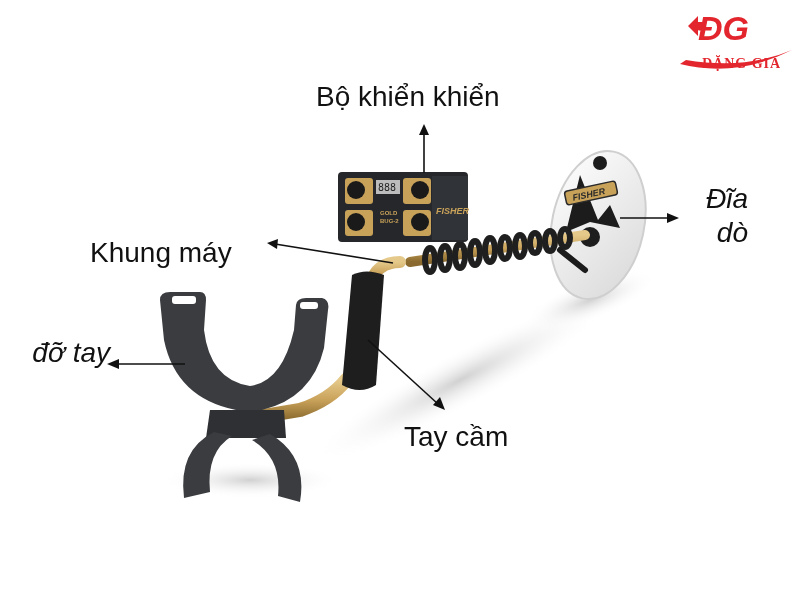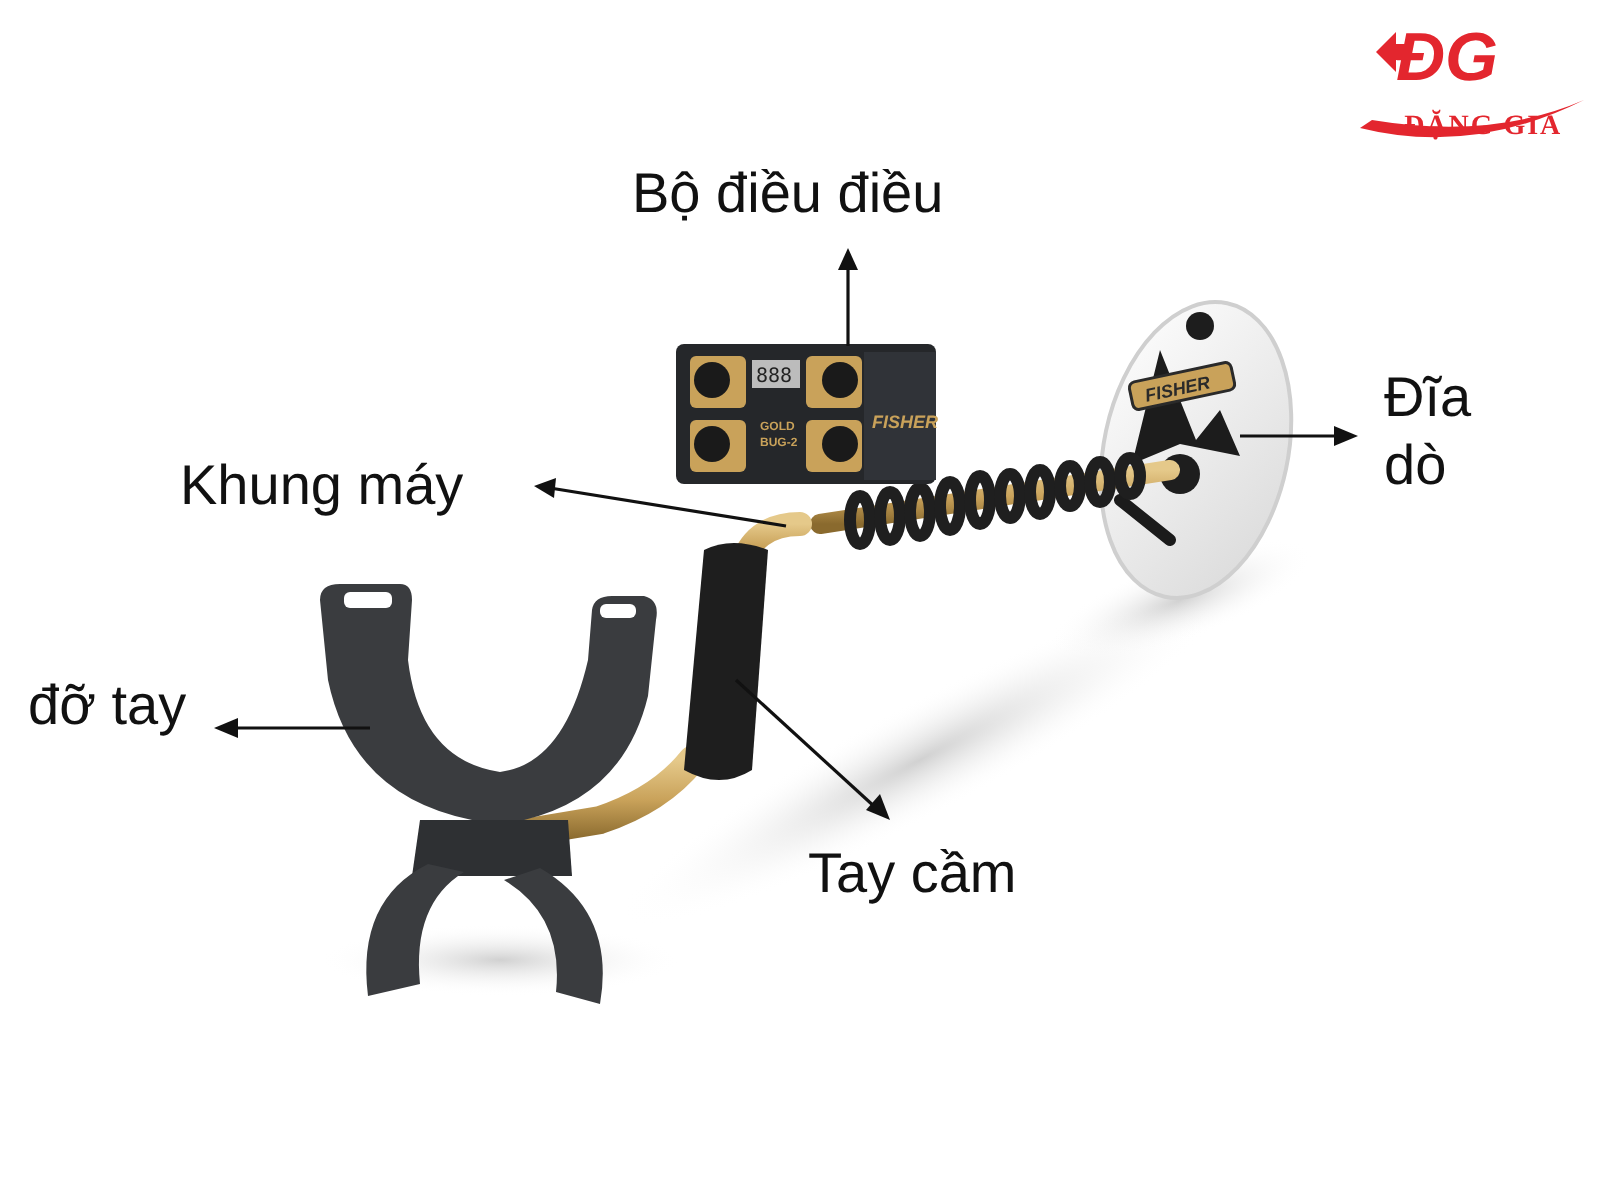--- a/index.html
+++ b/index.html
@@ -1,19 +1,19 @@
 <!DOCTYPE html>
 <html><head>
 <meta charset="utf-8">
 <style>
   html, body { margin:0; padding:0; background:#ffffff; }
   body { width:800px; height:600px; position:relative; overflow:hidden;
          font-family:"Liberation Sans", "DejaVu Sans", sans-serif; color:#111; }
   .label { position:absolute; font-size:28px; line-height:34px; color:#111; white-space:nowrap; }
-  .label.center { text-align:left; }
+  .label.center { text-align:right;font-style:italic; }
   svg.layer { position:absolute; left:0; top:0; }
   .logo { position:absolute; left:676px; top:4px; width:120px; height:70px;text-align:right; }
   .logo-text { position:absolute; left:26px; top:52px; font-size:14px; font-weight:bold;
                color:#e3262e; letter-spacing:1px;font-family:Liberation Serif, serif; }
 </style>
 </head>
 <body>
 
 <div class="logo">
   <svg width="120" height="70" viewBox="0 0 120 70">
@@ -125,22 +125,22 @@
       <line x1="185" y1="364" x2="116" y2="364"></line>
       <path d="M107 364 L119 359 L119 369 Z" stroke="none"></path>
     </g>
     <g>
       <line x1="368" y1="340" x2="438" y2="404"></line>
       <path d="M445 410 L433 405 L440 397 Z" stroke="none"></path>
     </g>
   </g>
 </svg>
 
-<div class="label" style="left:316px; top:80px;">Bộ điều điều</div>
-<div class="label" style="left:90px; top:226px;">Khung máy</div>
+<div class="label" style="left:316px; top:80px;">Bộ khiển khiển</div>
+<div class="label" style="left:90px; top:236px;">Khung máy</div>
 
 <div class="label center" style="left:692px; top:182px; width:56px;">
   <div>Đĩa</div>
   <div style="margin-top:0;">dò</div>
 </div>
 
 <div class="label center" style="left:14px; top:322px; width:96px;">
   <div style="margin-top:14px;">đỡ tay</div>
 </div>
 

